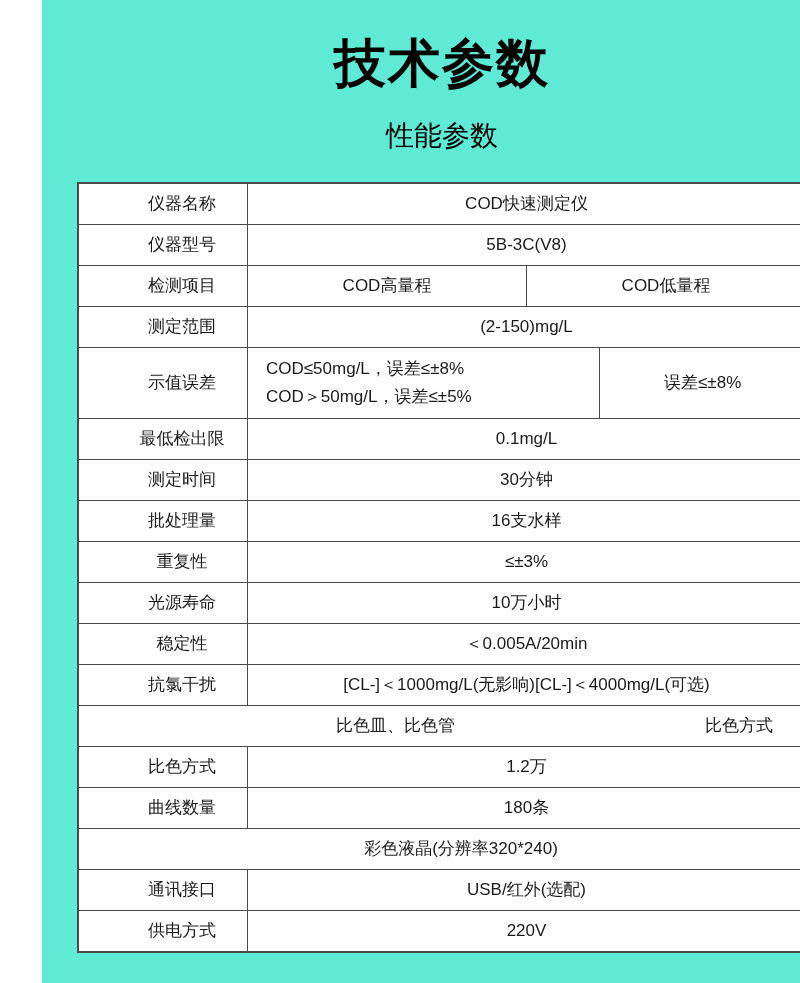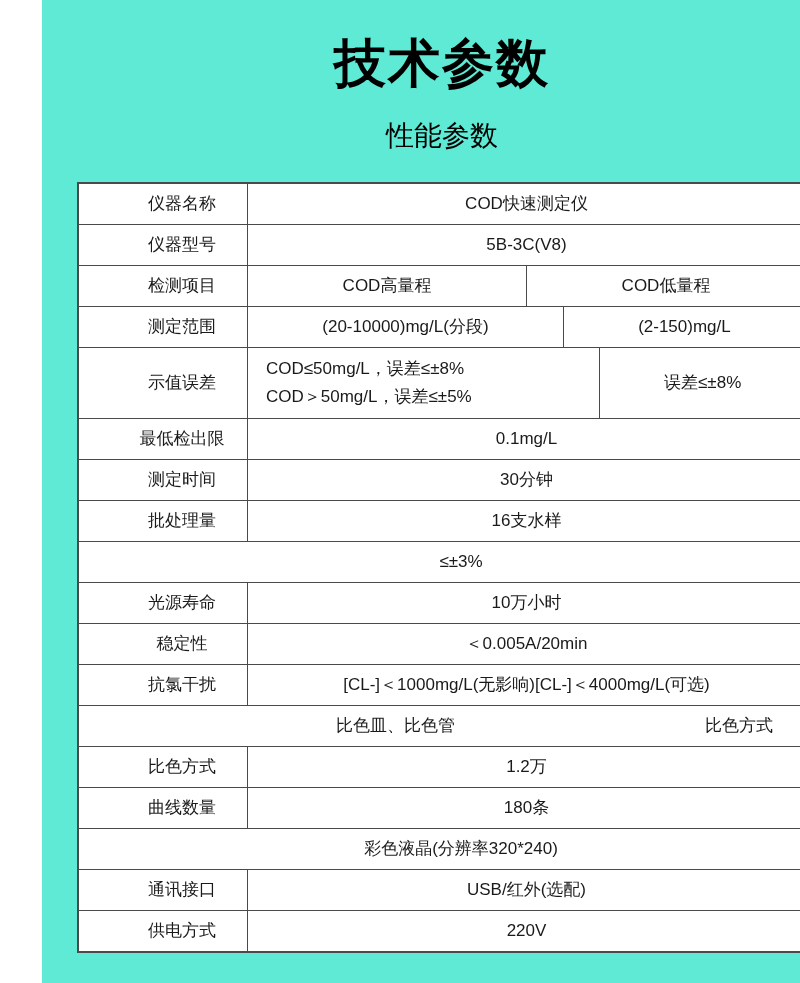--- a/index.html
+++ b/index.html
@@ -103,21 +103,20 @@
         <div class="cell label">仪器型号</div>
         <div class="cell value">5B-3C(V8)</div>
       </div>
       <div class="row">
         <div class="cell label">检测项目</div>
         <div class="cell value split">COD高量程</div>
         <div class="cell value">COD低量程</div>
       </div>
       <div class="row">
         <div class="cell label">测定范围</div>
-        <div class="cell value split">(20-10000)mg/L(分段)</div>
         <div class="cell value">(2-150)mg/L</div>
       </div>
       <div class="row tall">
         <div class="cell label">示值误差</div>
         <div class="cell value split lines">
           <div>COD≤50mg/L，误差≤±8%</div>
           <div>COD＞50mg/L，误差≤±5%</div>
         </div>
         <div class="cell value">误差≤±8%</div>
       </div>
@@ -127,20 +126,21 @@
       </div>
       <div class="row">
         <div class="cell label">测定时间</div>
         <div class="cell value">30分钟</div>
       </div>
       <div class="row">
         <div class="cell label">批处理量</div>
         <div class="cell value">16支水样</div>
       </div>
       <div class="row">
+        <div class="cell label">重复性</div>
         <div class="cell value">≤±3%</div>
       </div>
       <div class="row">
         <div class="cell label">光源寿命</div>
         <div class="cell value">10万小时</div>
       </div>
       <div class="row">
         <div class="cell label">稳定性</div>
         <div class="cell value">＜0.005A/20min</div>
       </div>

